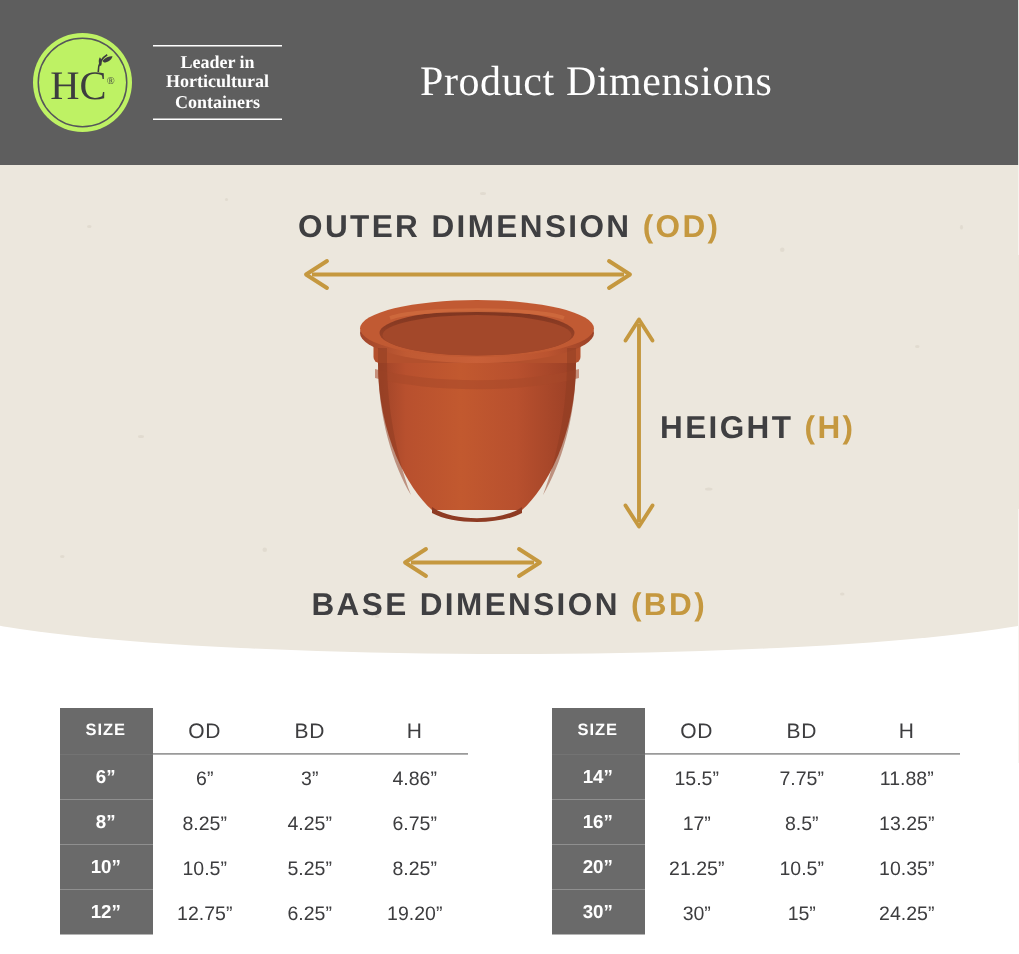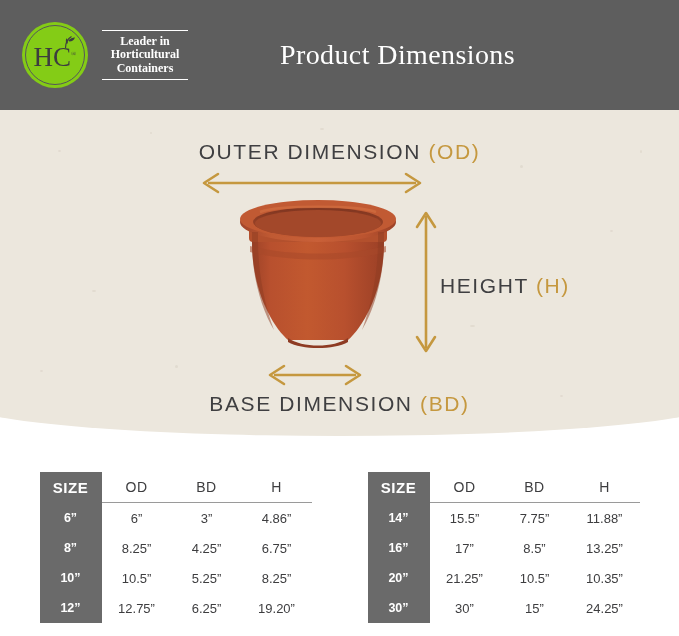--- a/index.html
+++ b/index.html
@@ -17,21 +17,21 @@
     position:absolute;left:0;top:0;width:679px;height:110px;
     background:#5e5e5e;
   }
   .logo-wrap{
     position:absolute;left:22px;top:22px;
     display:flex;align-items:center;
   }
   .logo-circle{
     position:relative;
     width:66px;height:66px;border-radius:50%;
-    background:#84cc16;
+    background:#bef264;
     display:flex;align-items:center;justify-content:center;
     box-sizing:border-box;
   }
   .logo-ring{
     position:absolute;left:3px;top:3px;width:60px;height:60px;
     border-radius:50%;border:1.5px solid #55565a;box-sizing:border-box;
   }
   .logo-hc{
     position:relative;
     font-family:"Liberation Serif", serif;
@@ -72,21 +72,21 @@
     position:absolute;left:-40px;top:0;width:759px;height:326px;
     background:#ece7dd;
     border-bottom-left-radius:50% 34px;
     border-bottom-right-radius:50% 34px;
   }
   .speck{position:absolute;background:#d9d2c4;border-radius:50%;opacity:.55;}
 
   .dim-label{
     position:absolute;
     font-family:"Liberation Sans", sans-serif;
-    font-weight:normal;
+    font-weight:bold;
     font-size:21px;
     letter-spacing:1.6px;
     color:#3f3f41;
     white-space:nowrap;
   }
   .dim-label .code{color:#c5983f;}
   .od-label{left:0;top:30px;width:679px;text-align:center;}
   .bd-label{left:0;top:282px;width:679px;text-align:center;}
   .h-label{left:440px;top:164px;}
 
@@ -104,21 +104,21 @@
     border-collapse:collapse;
     font-family:"Liberation Sans", sans-serif;
     font-size:12.5px;
     color:#3d3d3f;
   }
   table.size-table{width:272px;}
   th,td{padding:0;text-align:center;height:30px;vertical-align:middle;}
   th.size-head,td.size-cell{
     width:62px;background:#6a6a6a;color:#ffffff;font-weight:bold;
   }
-  th.size-head{font-size:15px;letter-spacing:.6px;margin-top:22px;}
+  th.size-head{font-size:11px;letter-spacing:.6px;margin-top:22px;}
   td.size-cell{font-size:12.5px;}
   th.col-head{
     width:70px;font-size:14px;font-weight:normal;color:#3d3d3f;letter-spacing:.5px;
     border-bottom:1.4px solid #9a9a9a;
     margin-top:47px;
   }
   th.size-head{border-bottom:1.4px solid #6a6a6a;}
   td.val{width:70px;font-size:13px;color:#3d3d3f;}
 </style>
 </head>

